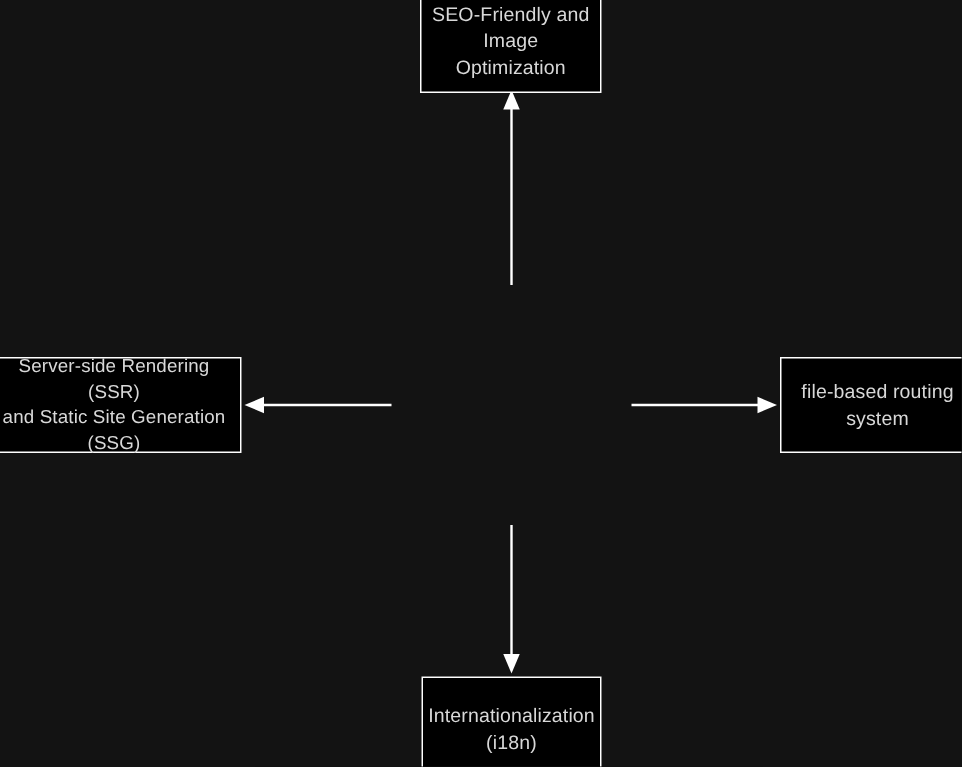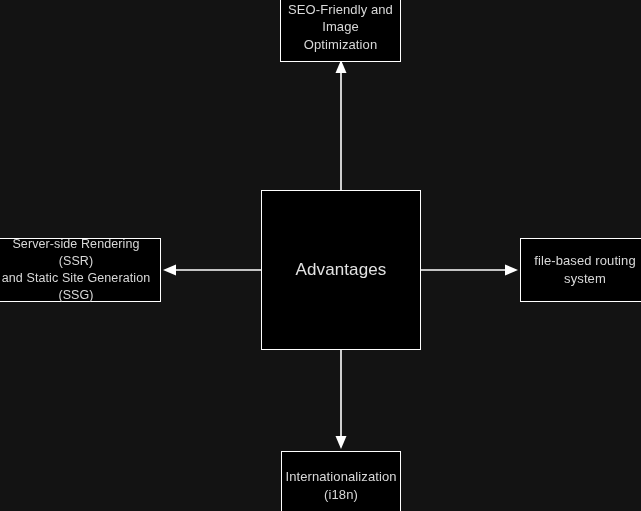--- a/index.html
+++ b/index.html
@@ -129,23 +129,20 @@
     <span class="node-label">SEO-Friendly and
 Image Optimization</span>
   </div>
 
   <div class="node" id="node-left">
     <span class="node-label">Server-side Rendering (SSR)
 and Static Site Generation
 (SSG)</span>
   </div>
 
-  <div class="node" id="node-center">
-    <span class="node-label">Advantages</span>
-  </div>
 
   <div class="node" id="node-right">
     <span class="node-label">file-based routing
 system</span>
   </div>
 
   <div class="node" id="node-bottom">
     <span class="node-label">Internationalization
 (i18n)</span>
   </div>

